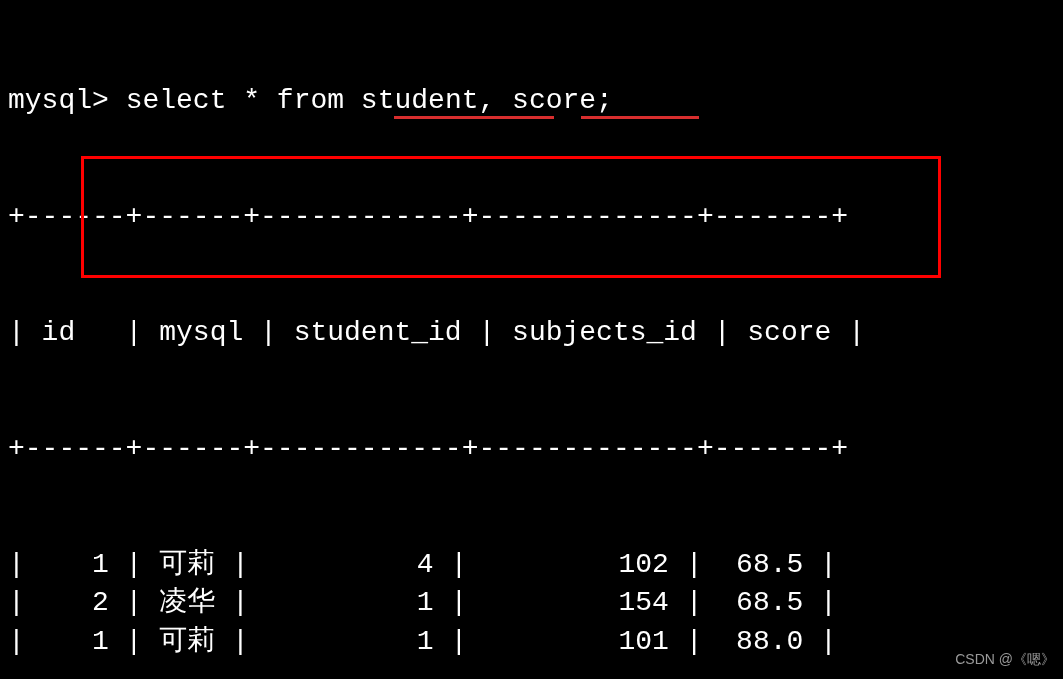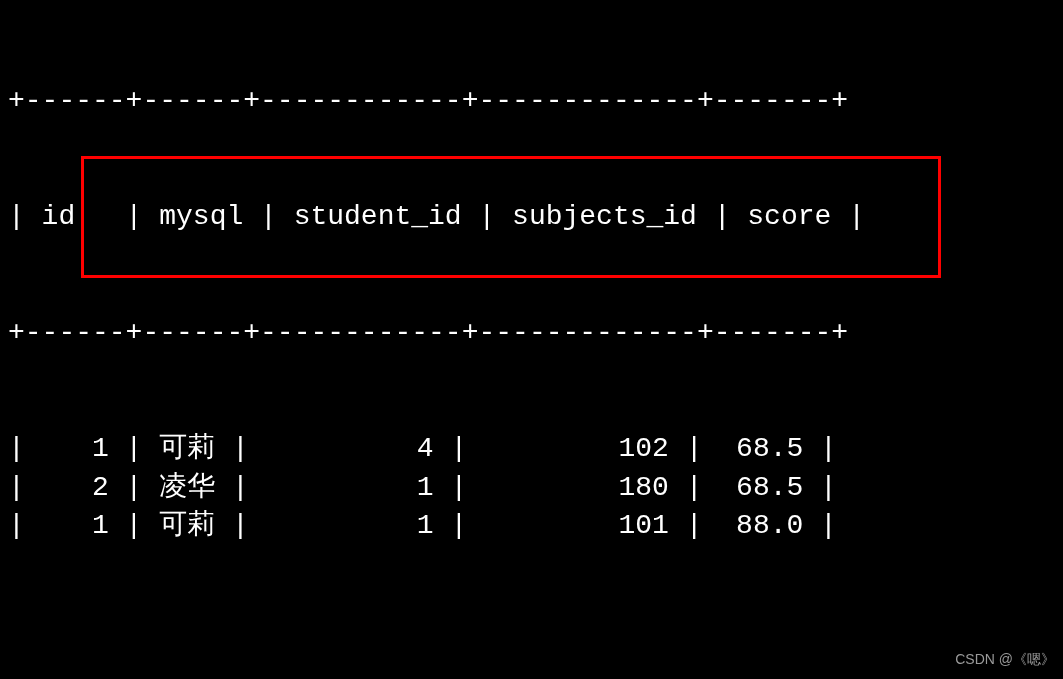--- a/index.html
+++ b/index.html
@@ -55,21 +55,22 @@
       bottom: 10px;
       font-size: 14px;
       color: #999;
       font-family: sans-serif;
     }
   </style>
 </head>
 <body>
 
 <div class="terminal">
+  <div class="prompt-line"><span>mysql&gt; </span><span>select * from student, score;</span><div class="underline underline1"></div><div class="underline underline2"></div></div>
   <div>+------+------+------------+-------------+-------+</div>
   <div>| id   | mysql | student_id | subjects_id | score |</div>
   <div>+------+------+------------+-------------+-------+</div>
-  <div id="rows-container"><div>|    1 | 可莉 |          4 |         102 |  68.5 |</div><div>|    2 | 凌华 |          1 |         180 |  68.5 |</div><div>|    1 | 可莉 |          1 |         101 |  88.0 |</div></div>
+  <div id="rows-container"><div>|    1 | 可莉 |          4 |         102 |  68.5 |</div><div>|    2 | 凌华 |          1 |         154 |  68.5 |</div><div>|    1 | 可莉 |          1 |         101 |  88.0 |</div></div>
 </div>
 
 <div class="highlight-box"></div>
 
 <div class="watermark">CSDN @《嗯》</div>
 
 </body></html>

